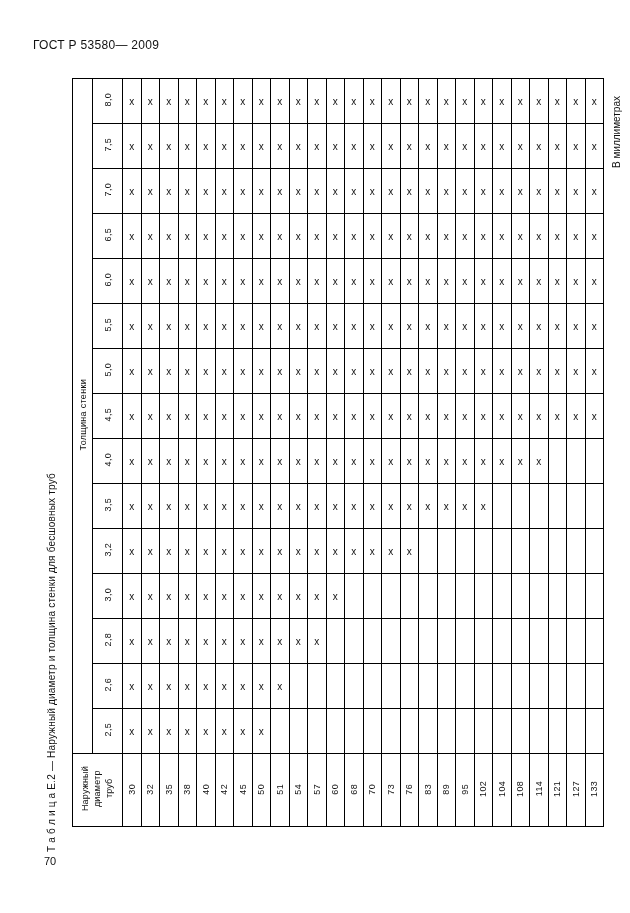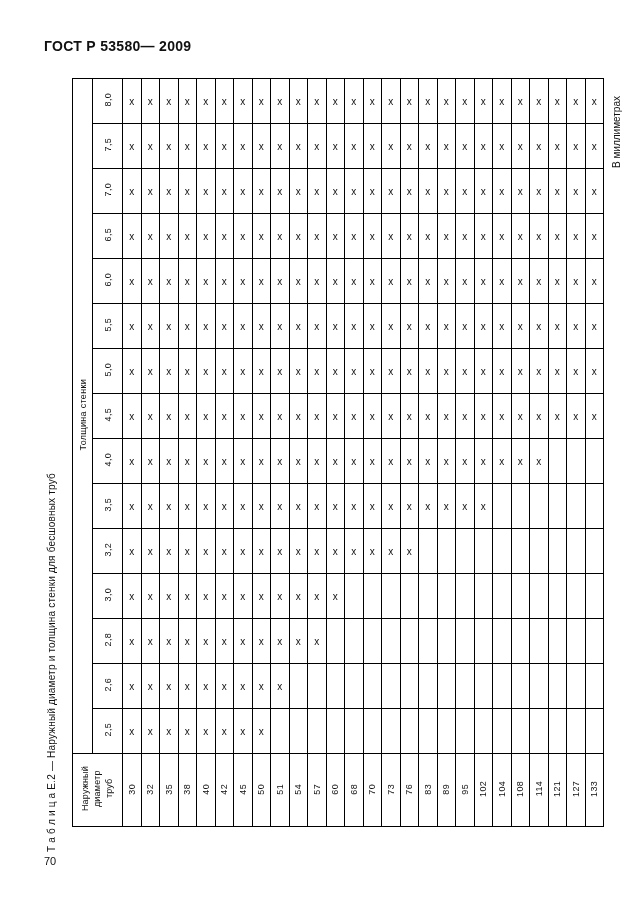--- a/index.html
+++ b/index.html
@@ -2,22 +2,22 @@
 <html><head>
 <meta charset="utf-8">
 <style>
   html,body { margin:0; padding:0; }
   body {
     width:630px; height:913px; background:#ffffff; position:relative;
     font-family:"Liberation Sans", sans-serif; color:#111;
     overflow:hidden;
   }
   .doc-header {
-    position:absolute; left:44px; top:38px;
-    font-size:14px; font-weight:bold; letter-spacing:0.3px;
+    position:absolute; left:33px; top:38px;
+    font-size:12px; font-weight:normal; letter-spacing:0.3px;
   }
   .page-number {
     position:absolute; left:44px; top:855px; font-size:11px;
   }
   .table-caption {
     position:absolute; left:46px; top:852px;
     transform-origin:0 0; transform:rotate(-90deg);
     font-size:10px; white-space:nowrap; letter-spacing:0.2px;
   }
   .units-note {

